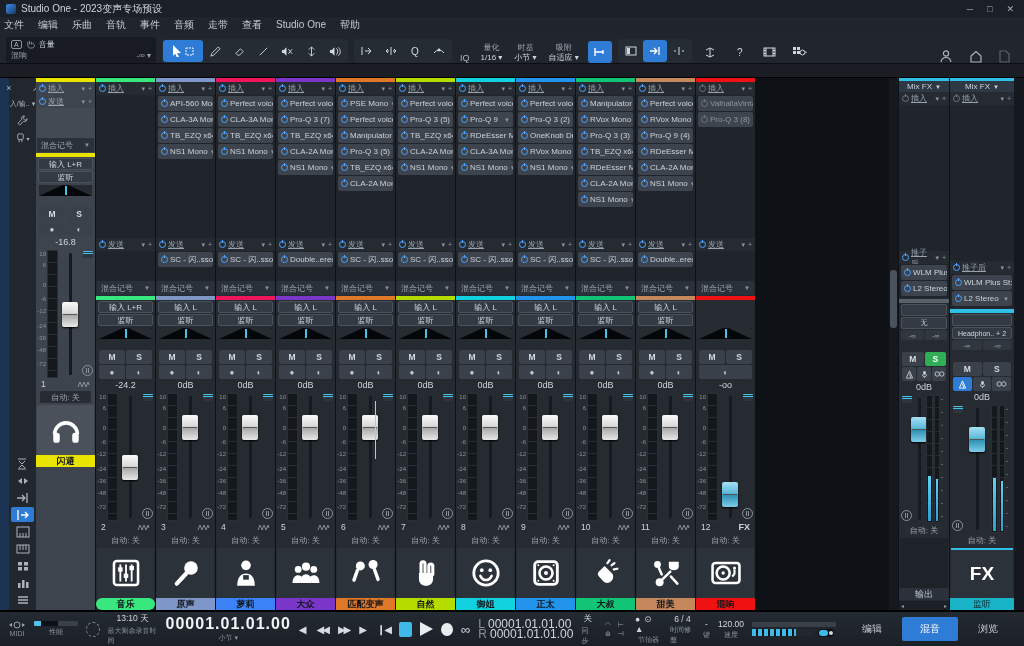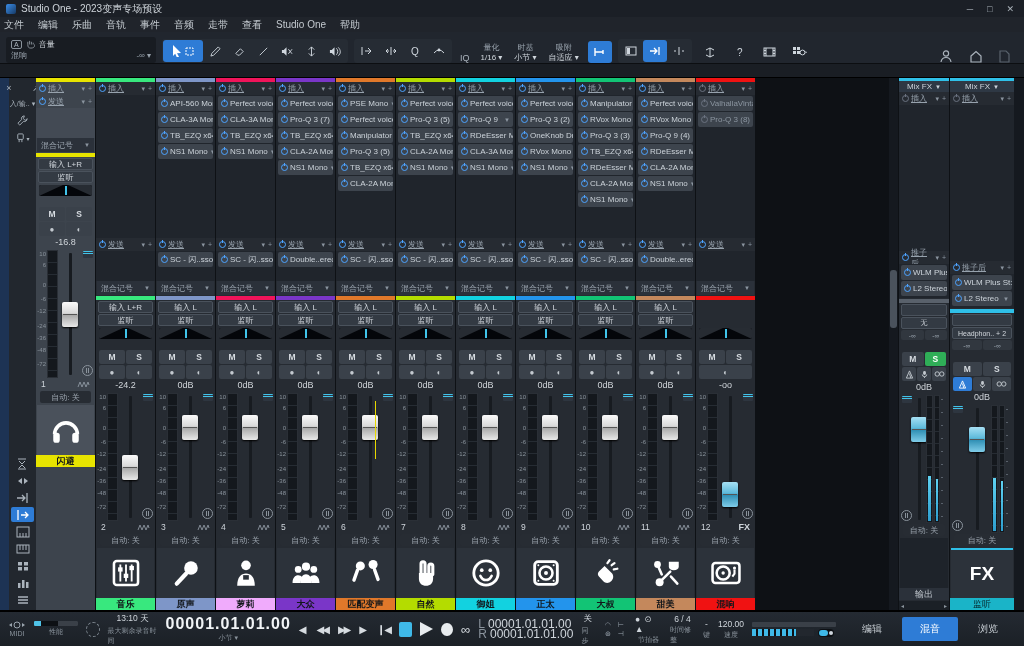--- a/index.html
+++ b/index.html
@@ -553,21 +553,21 @@
         <div class="autorow">自动: 关</div>
         <div class="tile">
           <svg width="34" height="34" viewBox="0 0 24 24">
             <rect x="3.5" y="3.5" width="17" height="17" rx="2" fill="none" stroke="#fff" stroke-width="1.8"></rect>
             <path d="M8 6v12M12 6v12M16 6v12" stroke="#fff" stroke-width="1.3"></path>
             <rect x="6.4" y="8" width="3.2" height="3" fill="#fff"></rect>
             <rect x="10.4" y="12.5" width="3.2" height="3" fill="#fff"></rect>
             <rect x="14.4" y="7" width="3.2" height="3" fill="#fff"></rect>
           </svg>
         </div>
-        <div class="name" style="background: rgb(56, 232, 126);">音乐</div>
+        <div class="name" style="background: rgb(56, 232, 126); border-radius: 6px;">音乐</div>
       </div>
       <div class="ch">
         <div class="cbar" style="background: rgb(126, 150, 200);"></div>
         <div class="sechdr">
           <span class="pwr"></span>
           <span class="lbl">插入</span>
           <span class="right">
             <span>▾</span>
             <span>+</span>
           </span>
@@ -760,21 +760,21 @@
           </span>
         </div>
         <div class="autorow">自动: 关</div>
         <div class="tile">
           <svg width="34" height="34" viewBox="0 0 24 24">
             <circle cx="12" cy="6.6" r="3.4" fill="#fff"></circle>
             <path d="M5.8 21c0-6 2.7-8.6 6.2-8.6s6.2 2.6 6.2 8.6z" fill="#fff"></path>
             <rect x="10" y="13.5" width="4" height="3.2" fill="#2c323a"></rect>
           </svg>
         </div>
-        <div class="name" style="background: #f0abfc;">萝莉</div>
+        <div class="name" style="background: #3b82f6;">萝莉</div>
       </div>
       <div class="ch">
         <div class="cbar" style="background: rgb(122, 54, 200);"></div>
         <div class="sechdr">
           <span class="pwr"></span>
           <span class="lbl">插入</span>
           <span class="right">
             <span>▾</span>
             <span>+</span>
           </span>

